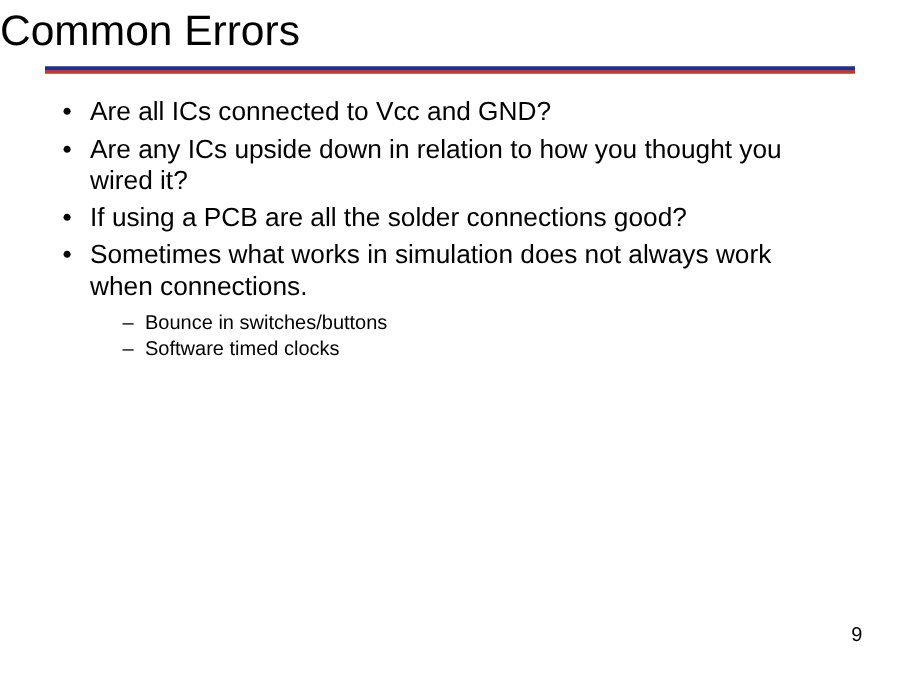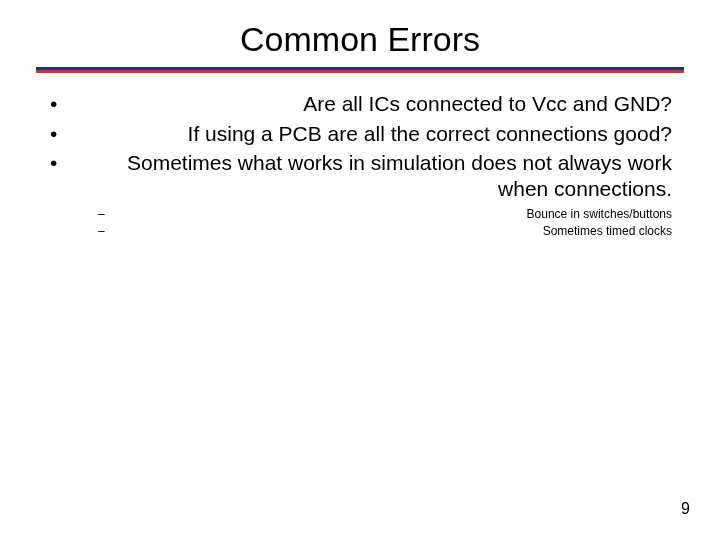--- a/index.html
+++ b/index.html
@@ -13,24 +13,24 @@
     position: relative;
     overflow: hidden;
   }
   .slide {
     width: 720px;
     height: 540px;
     position: relative;
     box-sizing: border-box;
   }
   .title {
-    text-align: center;
+    text-align: left;
     font-size: 34px;
     font-weight: 400;
-    padding-top: 20px;
+    padding-top: 6px;
     padding-bottom: 8px;
   }
   .rule {
     margin: 0 36px 0 36px;
     height: 6px;
     position: relative;
   }
   .rule .bar-blue {
     position: absolute;
     left: 0; right: 0; top: 0;
@@ -45,39 +45,38 @@
   }
   .content {
     padding: 18px 48px 0 48px;
     font-size: 21px;
     line-height: 1.22;
   }
   ul.main {
     list-style: none;
     margin: 0;
     padding: 0;
-    text-align: right;
   }
   ul.main > li {
     position: relative;
     padding-left: 24px;
     margin-bottom: 4px;
   }
   ul.main > li::before {
     content: "•";
     position: absolute;
     left: 2px;
     top: 0;
     font-size: 21px;
   }
   ul.sub {
     list-style: none;
     margin: 6px 0 0 0;
     padding: 0 0 0 26px;
-    font-size: 12px;
+    font-size: 16px;
   }
   ul.sub > li {
     position: relative;
     padding-left: 18px;
     margin-bottom: 2px;
   }
   ul.sub > li::before {
     content: "–";
     position: absolute;
     left: 0;
@@ -98,26 +97,27 @@
   <div class="title">Common Errors</div>
 
   <div class="rule">
     <div class="bar-blue"></div>
     <div class="bar-red"></div>
   </div>
 
   <div class="content">
     <ul class="main">
       <li>Are all ICs connected to Vcc and GND?</li>
-      <li>If using a PCB are all the correct connections good?</li>
+      <li>Are any ICs upside down in relation to how you thought you wired it?</li>
+      <li>If using a PCB are all the solder connections good?</li>
       <li>
         <span>Sometimes what works in simulation does not always work when connections.</span>
         <ul class="sub">
           <li>Bounce in switches/buttons</li>
-          <li>Sometimes timed clocks</li>
+          <li>Software timed clocks</li>
         </ul>
       </li>
     </ul>
   </div>
 
   <div class="pagenum">9</div>
 
 </div>
 
 </body></html>

